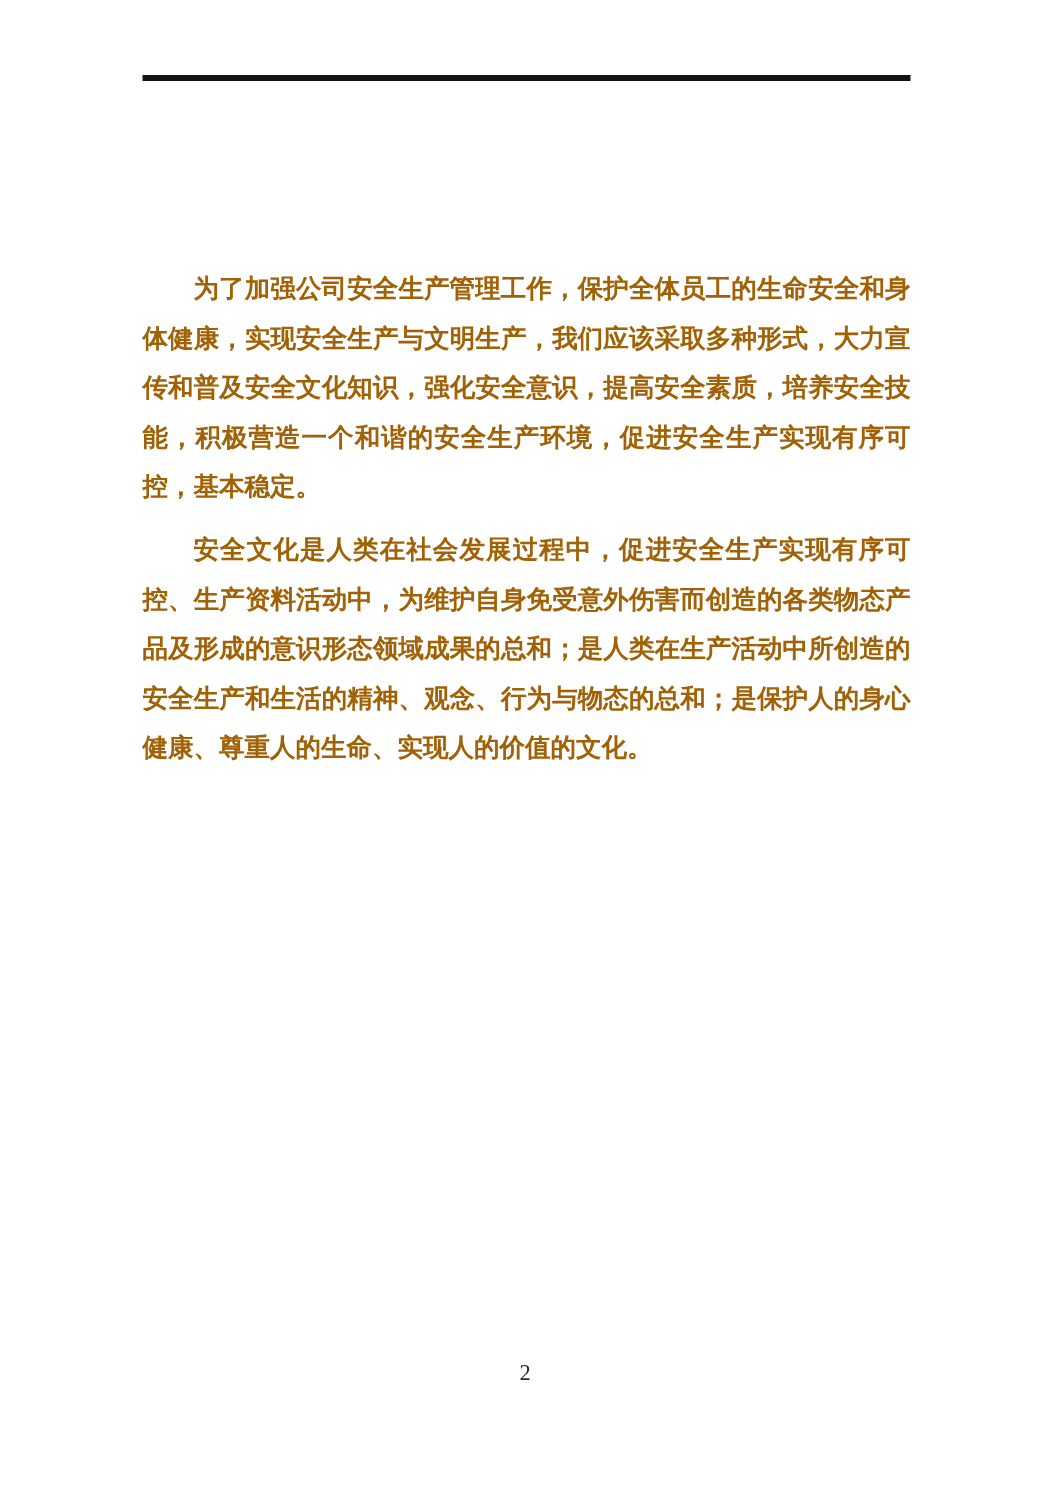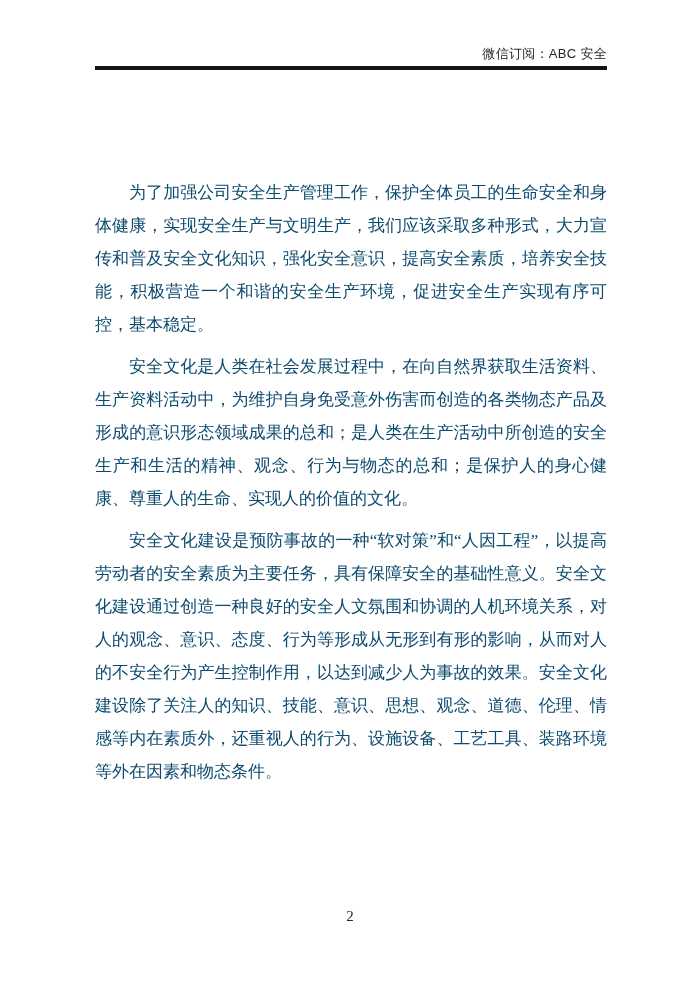--- a/index.html
+++ b/index.html
@@ -53,46 +53,45 @@
     top: 176px;
     left: 95px;
     width: 512px;
   }
   .doc-body p {
     font-size: 17px;
     line-height: 33px;
     text-align: justify;
     text-indent: 2em;
     margin-bottom: 9px;
-    color: #0c4a6e;
+    color: #a16207;
+    font-weight: bold;
   }
   .footer {
     position: absolute;
     top: 908px;
     left: 0;
     width: 700px;
     text-align: center;
     font-size: 15px;
     color: #2a2a2a;
   }
 </style>
 </head>
 <body>
 
 <div class="page">
 
   <div class="header">
-    <div class="header-text">微信订阅：ABC 安全</div>
     <div class="header-rule"></div>
   </div>
 
 
   <div class="doc-body">
     <p>为了加强公司安全生产管理工作，保护全体员工的生命安全和身体健康，实现安全生产与文明生产，我们应该采取多种形式，大力宣传和普及安全文化知识，强化安全意识，提高安全素质，培养安全技能，积极营造一个和谐的安全生产环境，促进安全生产实现有序可控，基本稳定。</p>
-    <p>安全文化是人类在社会发展过程中，在向自然界获取生活资料、生产资料活动中，为维护自身免受意外伤害而创造的各类物态产品及形成的意识形态领域成果的总和；是人类在生产活动中所创造的安全生产和生活的精神、观念、行为与物态的总和；是保护人的身心健康、尊重人的生命、实现人的价值的文化。</p>
-    <p>安全文化建设是预防事故的一种“软对策”和“人因工程”，以提高劳动者的安全素质为主要任务，具有保障安全的基础性意义。安全文化建设通过创造一种良好的安全人文氛围和协调的人机环境关系，对人的观念、意识、态度、行为等形成从无形到有形的影响，从而对人的不安全行为产生控制作用，以达到减少人为事故的效果。安全文化建设除了关注人的知识、技能、意识、思想、观念、道德、伦理、情感等内在素质外，还重视人的行为、设施设备、工艺工具、装路环境等外在因素和物态条件。</p>
+    <p>安全文化是人类在社会发展过程中，促进安全生产实现有序可控、生产资料活动中，为维护自身免受意外伤害而创造的各类物态产品及形成的意识形态领域成果的总和；是人类在生产活动中所创造的安全生产和生活的精神、观念、行为与物态的总和；是保护人的身心健康、尊重人的生命、实现人的价值的文化。</p>
   </div>
 
   <div class="footer">
     <span>2</span>
   </div>
 
 </div>
 
 </body></html>

